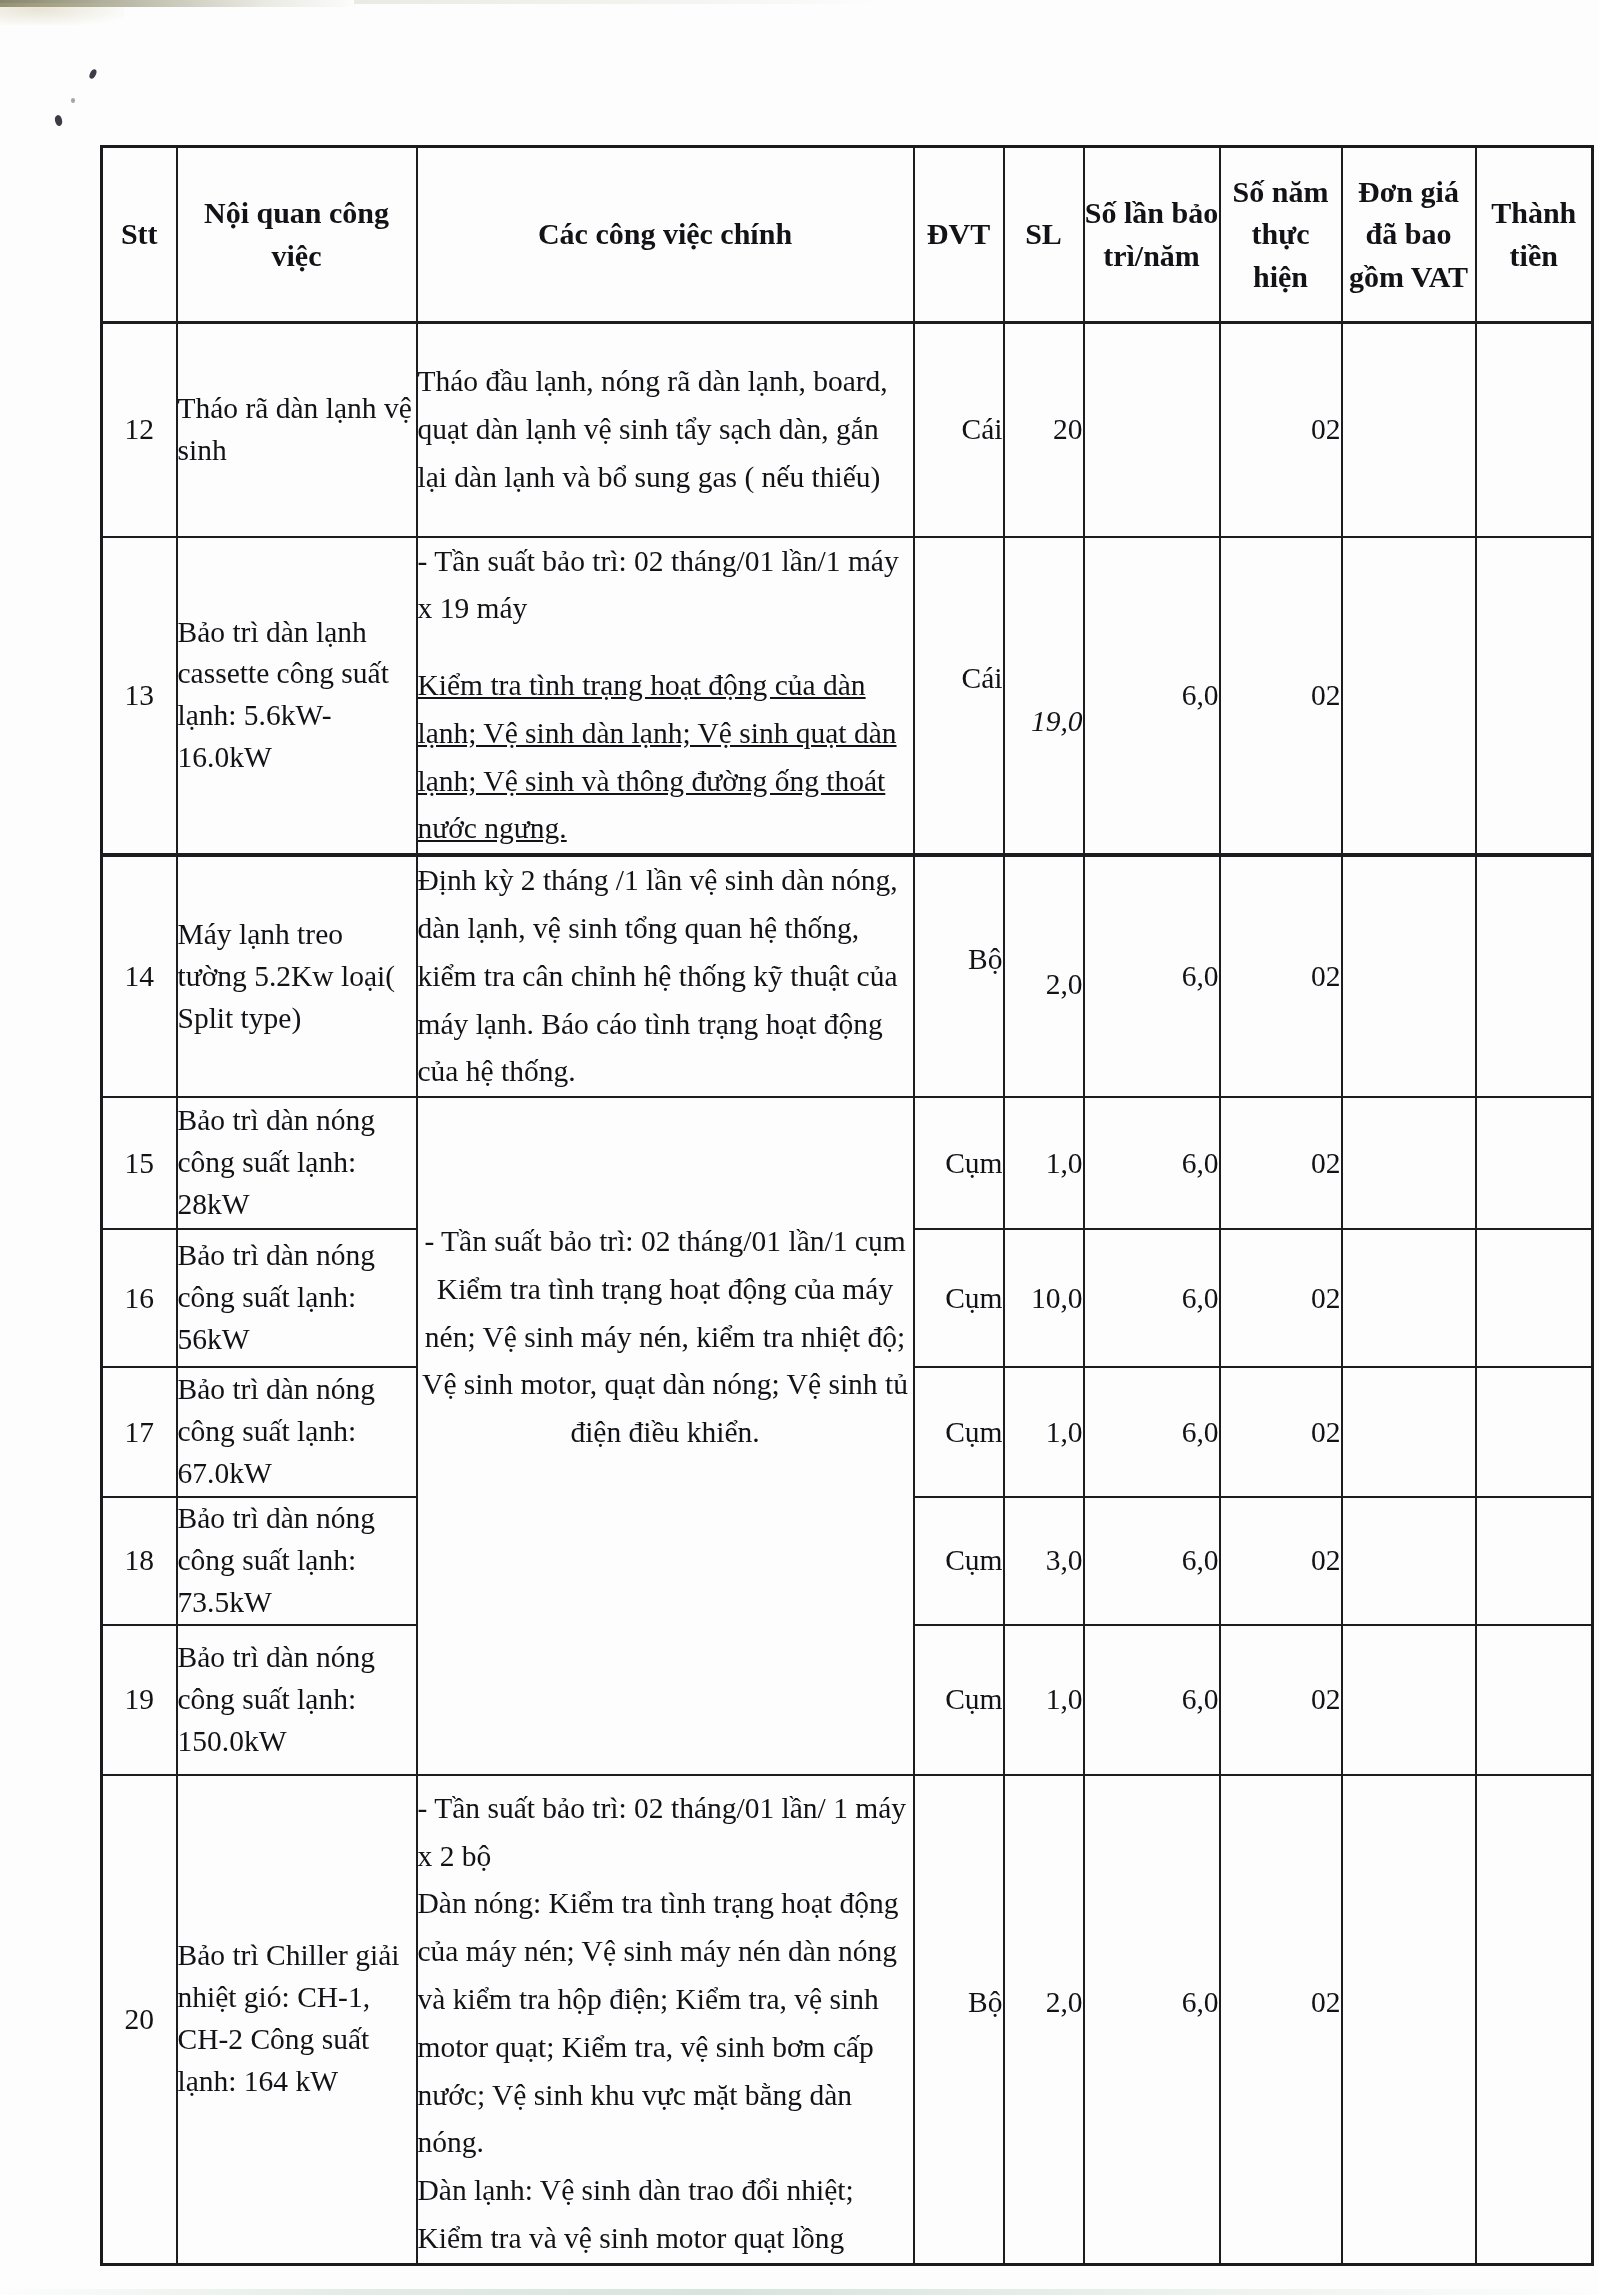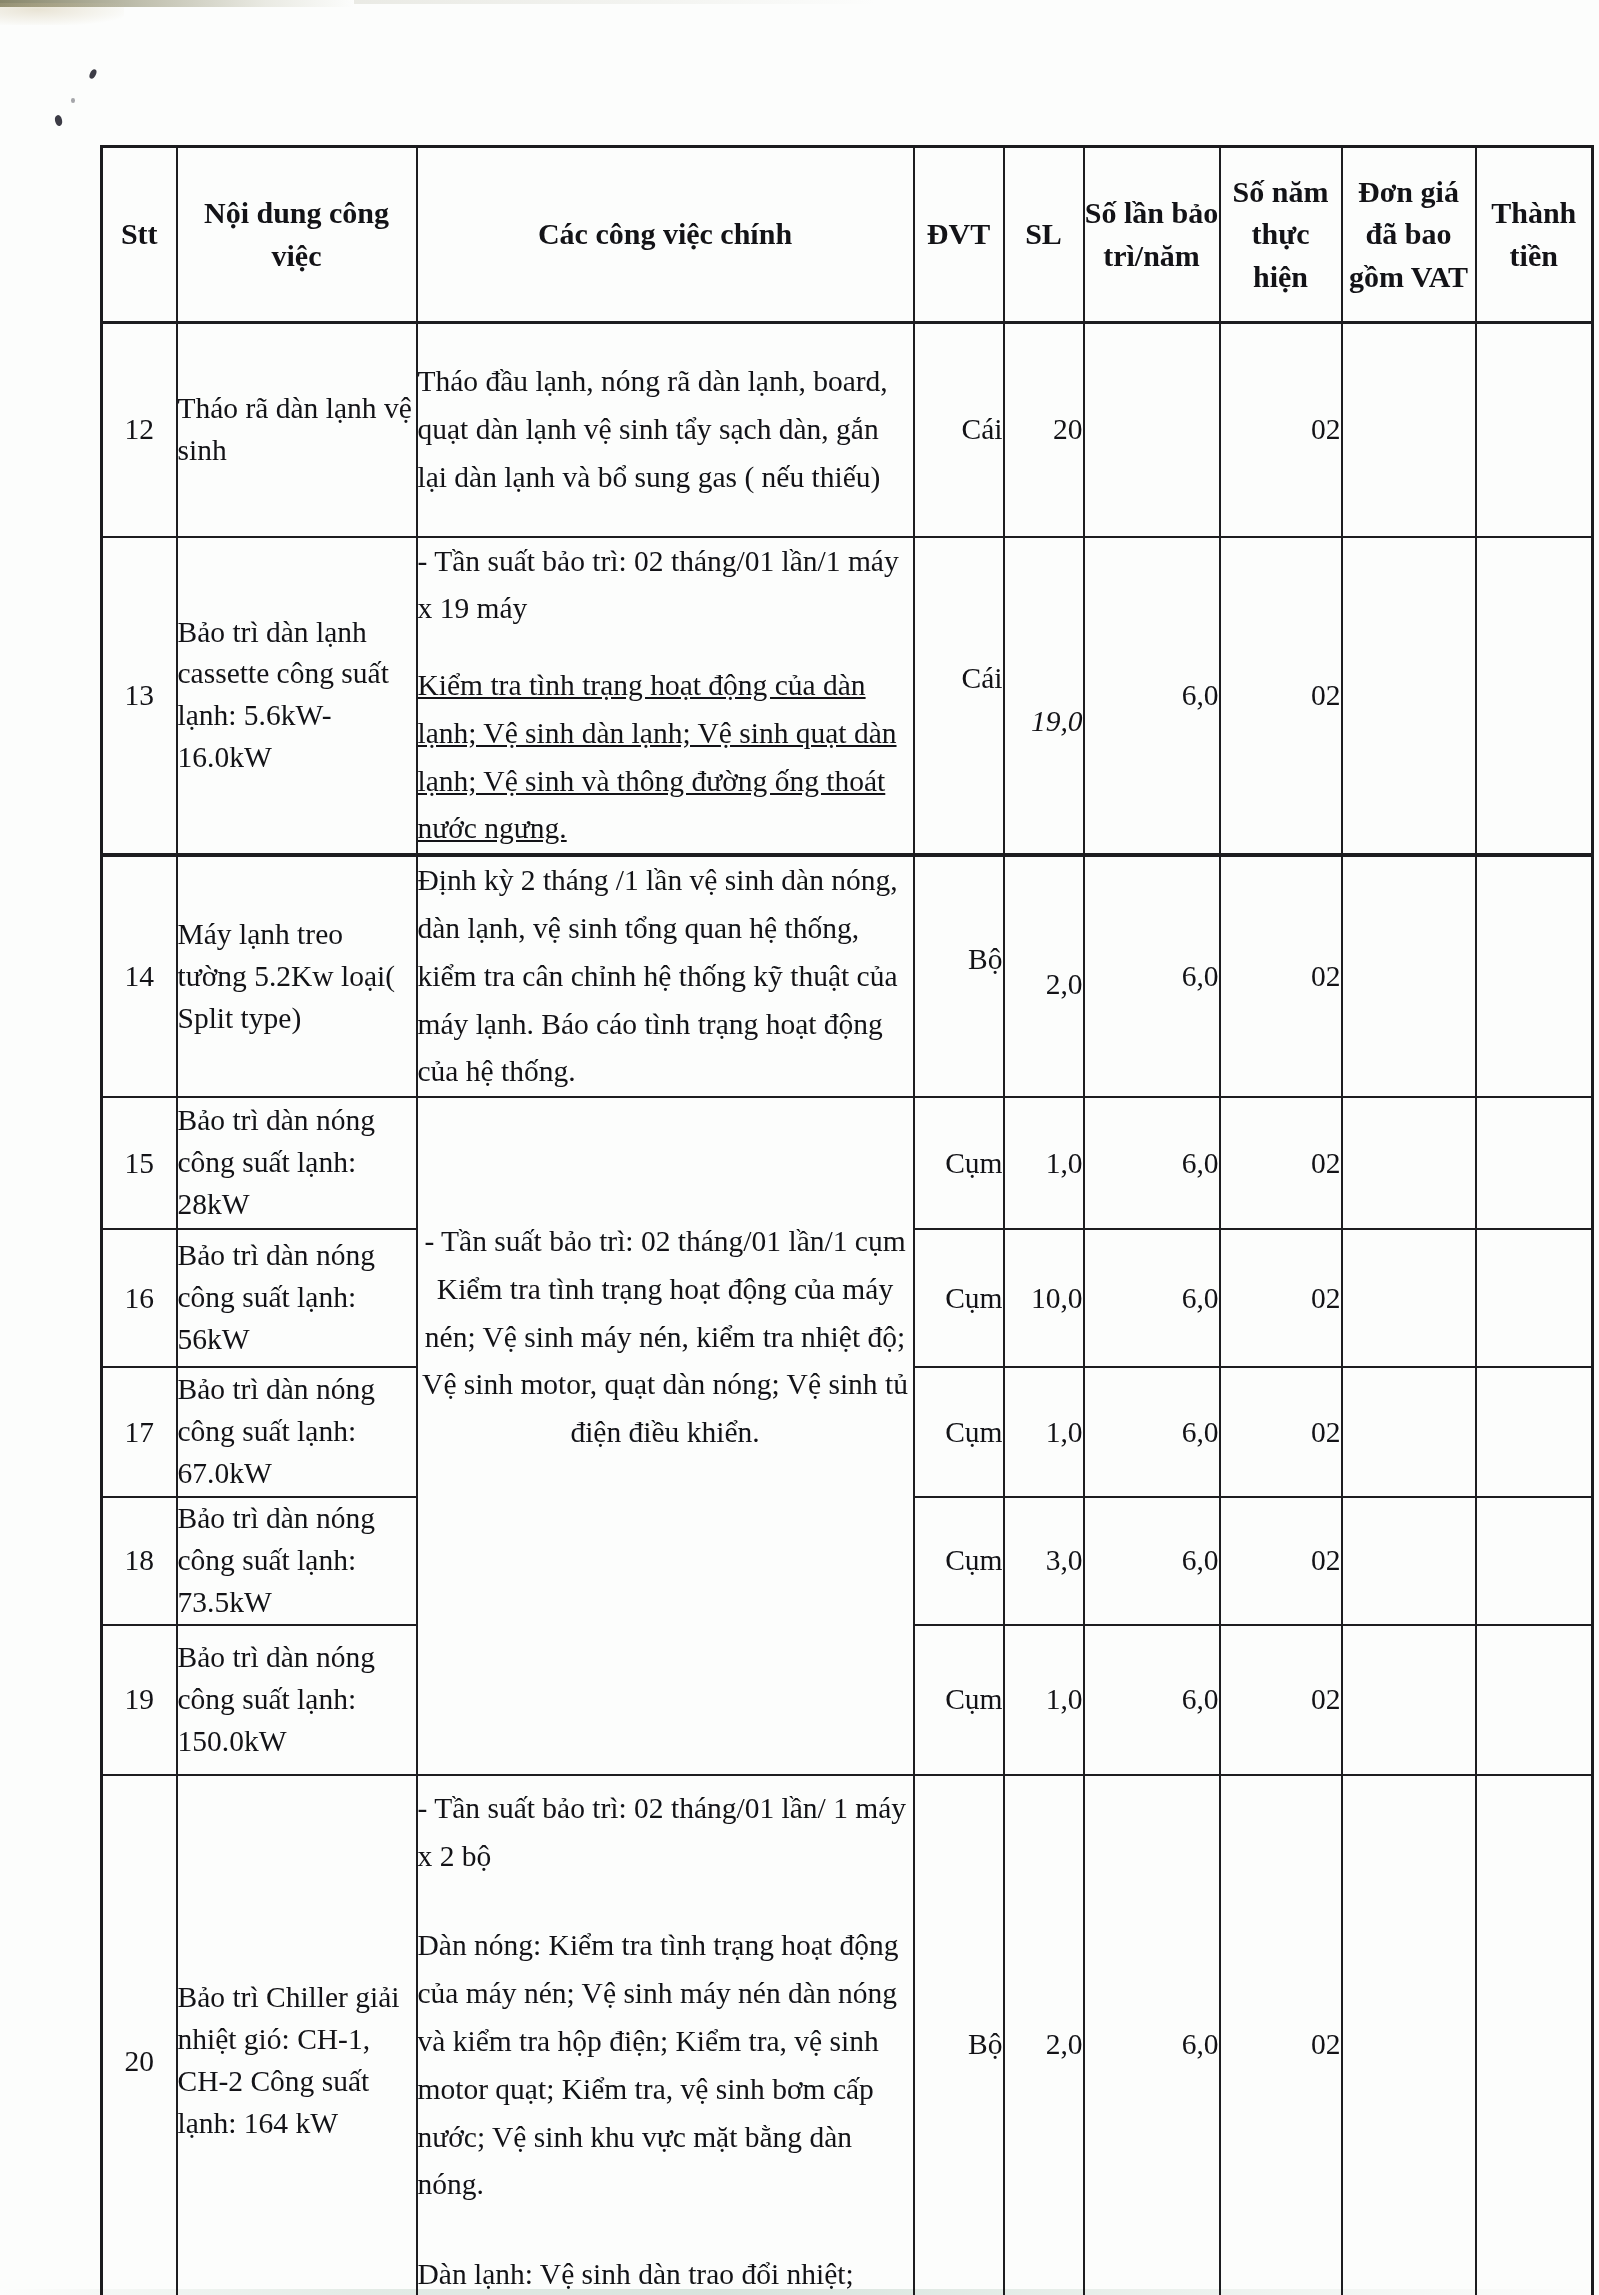--- a/index.html
+++ b/index.html
@@ -103,21 +103,21 @@
   td.cv {
     text-align: left;
     vertical-align: top;
     padding: 15.7px 17px 10.5px 17px;
     line-height: 1.62;
   }
   td.cv.center { vertical-align: middle; }
   td.cv.merged { vertical-align: top; padding-top: 120px; text-align: center; }
   td.cv p { margin: 0; }
   td.cv p.pgap-sm { margin-top: 29px; text-decoration: underline; }
-  td.cv p.pgap-lg { margin-top: 42px; }
+  td.cv p.pgap-lg { }
   td.val {
     text-align: right;
     vertical-align: middle;
   }
   td.val span { display: inline-block; }
   td.val span.v-up { transform: translateY(-17px); }
   td.val span.v-dn { transform: translateY(26px); font-style: italic; }
   td.val span.v-dn-sm { transform: translateY(7.9px); }
 </style>
 </head>
@@ -142,21 +142,21 @@
         <col style="width:80px">
         <col style="width:136px">
       <col style="width:122px">
         <col style="width:134px">
         <col style="width:117px">
     </colgroup>
 
     <tbody>
         <tr class="hdr" style="height:176px">
       <th>Stt</th>
-      <th>Nội dung công việc</th>
+      <th>Nội quan công việc</th>
       <th>Các công việc chính</th>
       <th>ĐVT</th>
       <th>SL</th>
       <th>Số lần bảo trì/năm</th>
       <th>Số năm thực hiện</th>
       <th>Đơn giá đã bao gồm VAT</th>
       <th>Thành tiền</th>
     </tr>
 
     <tr style="height:214px">

